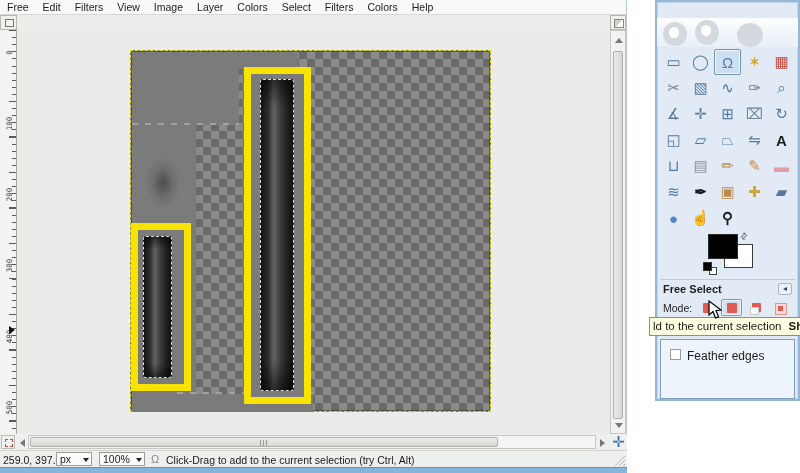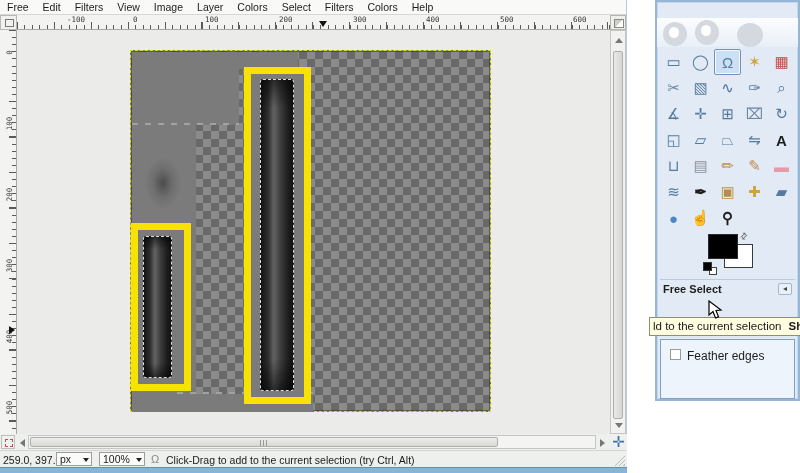--- a/index.html
+++ b/index.html
@@ -142,31 +142,20 @@
     <span class="menu-item" data-name="menu-layer">Layer</span>
     <span class="menu-item" data-name="menu-colors">Colors</span>
     <span class="menu-item" data-name="menu-tools">Select</span>
     <span class="menu-item" data-name="menu-filters">Filters</span>
     <span class="menu-item" data-name="menu-windows">Colors</span>
     <span class="menu-item" data-name="menu-help">Help</span>
   </div>
 
   <div class="ruler-corner" data-name="ruler-units-button"></div>
 
-  <div class="hruler" data-name="horizontal-ruler">
-    <span class="rlabel" style="left:50px" data-name="hruler-label">-100</span>
-    <span class="rlabel" style="left:116px" data-name="hruler-label">0</span>
-    <span class="rlabel" style="left:188px" data-name="hruler-label">100</span>
-    <span class="rlabel" style="left:262px" data-name="hruler-label">200</span>
-    <span class="rlabel" style="left:336px" data-name="hruler-label">300</span>
-    <span class="rlabel" style="left:409px" data-name="hruler-label">400</span>
-    <span class="rlabel" style="left:483px" data-name="hruler-label">500</span>
-    <span class="rlabel" style="left:556px" data-name="hruler-label">600</span>
-    <span class="hmarker" data-name="hruler-position-marker-icon"></span>
-  </div>
 
   <div class="vruler" data-name="vertical-ruler">
     <span class="rlabel" style="top:18px" data-name="vruler-label">0</span>
     <span class="rlabel" style="top:89px" data-name="vruler-label">100</span>
     <span class="rlabel" style="top:160px" data-name="vruler-label">200</span>
     <span class="rlabel" style="top:231px" data-name="vruler-label">300</span>
     <span class="rlabel" style="top:302px" data-name="vruler-label">400</span>
     <span class="rlabel" style="top:373px" data-name="vruler-label">500</span>
     <span class="vmarker" data-name="vruler-position-marker-icon"></span>
   </div>
@@ -345,20 +334,35 @@
     <div class="mini-colors" data-name="default-colors-icon">
         <div class="mini-bg"></div>
         <div class="mini-fg"></div>
       </div>
   </div>
 
   <div class="opt-sep" data-name="divider"></div>
   <span class="opt-header" data-name="tool-options-header">Free Select</span>
   <span class="opt-collapse" data-name="collapse-options-button">◂</span>
 
+  <div class="mode-row" data-name="selection-mode-row">
+    <span class="mode-label" data-name="mode-label">Mode:</span>
+    <span class="mode-btn mb1" data-name="mode-replace-button">
+        <span class="mic mic-replace" data-name="mode-replace-icon"></span>
+      </span>
+    <span class="mode-btn mb2 active" data-name="mode-add-button">
+        <span class="mic mic-add" data-name="mode-add-icon"></span>
+      </span>
+    <span class="mode-btn mb3" data-name="mode-subtract-button">
+        <span class="mic mic-sub" data-name="mode-subtract-icon"></span>
+      </span>
+    <span class="mode-btn mb4" data-name="mode-intersect-button">
+        <span class="mic mic-int" data-name="mode-intersect-icon"></span>
+      </span>
+  </div>
 
   <div class="feather-box" data-name="tool-options-panel">
     <span class="checkbox" data-name="feather-edges-checkbox"></span>
     <span class="feather-label" data-name="feather-edges-label">Feather edges</span>
   </div>
 </div>
 
 <div class="tooltip" data-name="mode-tooltip"><span data-name="tooltip-text">ld to the current selection</span><b data-name="tooltip-shortcut">Shift</b></div>
 
 <svg class="cursor" data-name="mouse-cursor-icon" viewBox="0 0 15 20">

